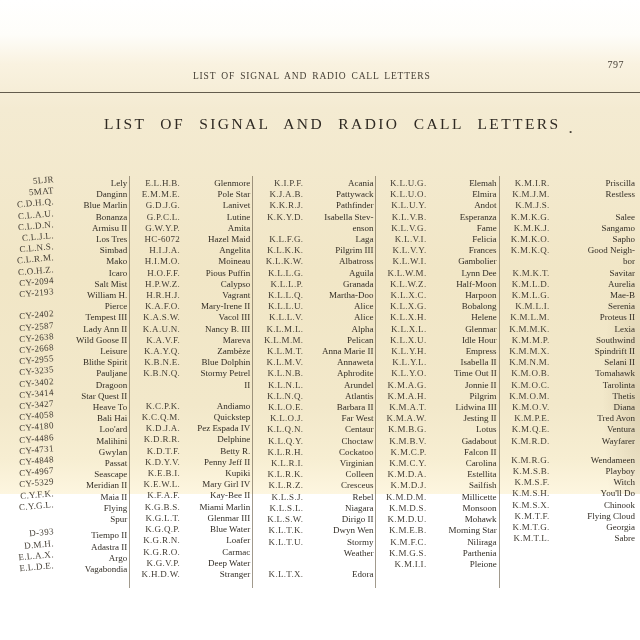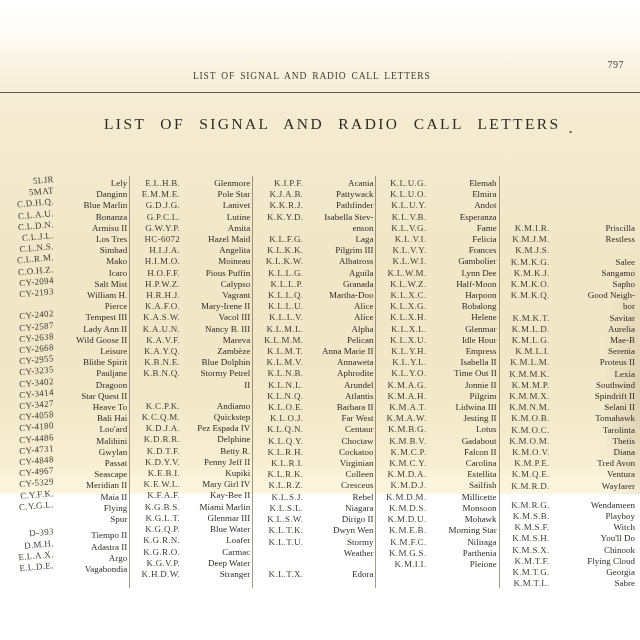--- a/index.html
+++ b/index.html
@@ -38,21 +38,21 @@
     font-size:13px;color:#4a443a;font-weight:bold;
   }
   .columns{
     position:absolute;top:176px;left:7px;right:3px;height:412px;
     display:flex;
   }
   .col{
     flex:1 1 0;padding:2px 2px 0 3px;
     border-right:1px solid rgba(110,100,80,0.65);
   }
-  .col:last-child{border-right:none;flex:1.13 1 0;margin-top:45px;}
+  .col:last-child{border-right:none;flex:1.13 1 0;}
   .row{
     display:flex;align-items:flex-start;
     font-size:9px;line-height:11.2px;color:#38322a;
   }
   .code{
     flex:0 0 47px;letter-spacing:0.3px;color:#433d34;white-space:nowrap;
   }
   .col:first-child .code{
     flex-basis:44px;display:inline-block;
     transform:rotate(-5deg);transform-origin:left 60%;

